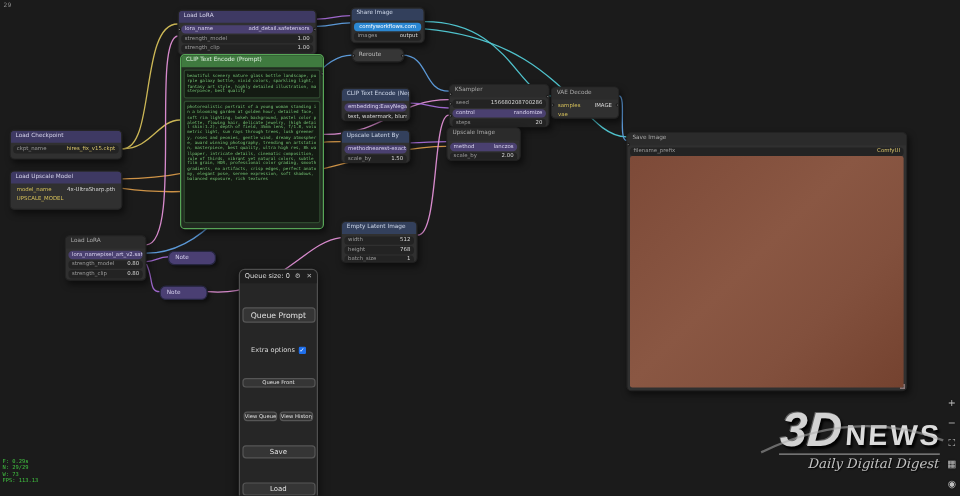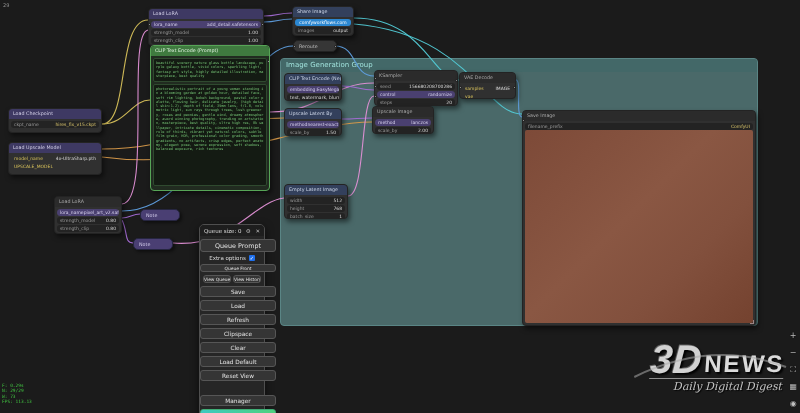--- a/index.html
+++ b/index.html
@@ -45,21 +45,21 @@
 
   .imgprev{position:absolute;left:2px;top:19px;right:2px;bottom:2px;border-radius:2px;background:linear-gradient(135deg,#7d4a38 0%,#8a5743 45%,#82503d 70%,#74422f 100%)}
   .handle{position:absolute;right:1px;bottom:1px;width:4px;height:4px;border-right:1px solid #caa;border-bottom:1px solid #caa;opacity:.7}
 
   .pd{position:absolute;width:3px;height:3px;border-radius:50%;background:#8f8f8f;border:1px solid #1b1b1b}
 
   
   .menu{position:absolute;left:199px;top:224px;width:66px;background:#262626;border:1px solid #4f4f4f;border-radius:5px;padding-bottom:4px;box-shadow:0 3px 9px rgba(0,0,0,.65)}
   .mtitle{height:11px;display:flex;align-items:center;justify-content:space-between;padding:0 4px;color:#ddd;font-size:5.5px;background:#1e1e1e;border-radius:4px 4px 0 0}
   .mticons span{margin-left:3px;color:#bbb;cursor:pointer}
-  .mbtn{display:block;width:76px;margin:3px auto;height:11px;line-height:10px;text-align:center;background:#353535;border:1px solid #565656;border-radius:3px;color:#e2e2e2;font-size:5.8px;cursor:pointer;white-space:nowrap;overflow:hidden}
+  .mbtn{display:block;width:61px;margin:20px auto;height:11px;line-height:10px;text-align:center;background:#353535;border:1px solid #565656;border-radius:3px;color:#e2e2e2;font-size:5.8px;cursor:pointer;white-space:nowrap;overflow:hidden}
   .mbtn.big{height:13px;line-height:12px;font-size:6.4px}
   .mbtn.sm{height:8px;line-height:7px;font-size:4.4px}
   .mbtn.half{width:28px;margin:0}
   .mrow{display:flex;gap:2px;justify-content:center;margin:2px 0}
   .extra{display:flex;align-items:center;justify-content:center;gap:3px;color:#ddd;font-size:5.5px;margin:3px 0 2px}
   .cb{width:6px;height:6px;background:#1f6feb;border-radius:1px;color:#fff;font-size:5px;line-height:6px;text-align:center;cursor:pointer}
   .gap{height:8px}
   .mbtn.share{background:linear-gradient(90deg,#3fc9c0,#4fd17e);color:#083818;font-weight:bold;height:13px;line-height:12px;border-color:#3fae76}
 
   
@@ -74,23 +74,20 @@
   .rtb{position:absolute;right:3px;bottom:5px;display:flex;flex-direction:column;gap:8px;align-items:center}
   .tbi{color:#c0c0c0;font-size:8px;line-height:9px;cursor:pointer;text-shadow:0 0 1px #000}
   .dbg{position:absolute;left:2px;bottom:8px;color:#41c241;font-size:4.5px;line-height:5.6px;font-family:"DejaVu Sans Mono",monospace}
   .tl{position:absolute;left:3px;top:2px;color:#8f8f8f;font-size:5px}
 </style>
 </head>
 <body>
 
 <div class="stage">
 
-  <div class="group">
-    <div class="ghdr">Image Generation Group</div>
-  </div>
 
   <svg class="wires" viewBox="0 0 800 413" aria-hidden="true">
     <path class="wy" d="M102,124 C130,124 116,20 148,20"></path>
     <path class="wy" d="M102,124 C126,124 132,100 150,100"></path>
     <path class="wo" d="M102,149 C180,149 214,118 284,118"></path>
     <path class="wo" d="M102,157 C210,172 300,122 372,122"></path>
     <path class="wp" d="M264,16 C278,16 278,13 292,13"></path>
     <path class="wb" d="M264,22 C278,22 278,19 292,19"></path>
     <path class="wk" d="M122,204 C152,202 126,34 148,30"></path>
     <path class="wb" d="M122,211 C210,211 238,46 293,46"></path>

